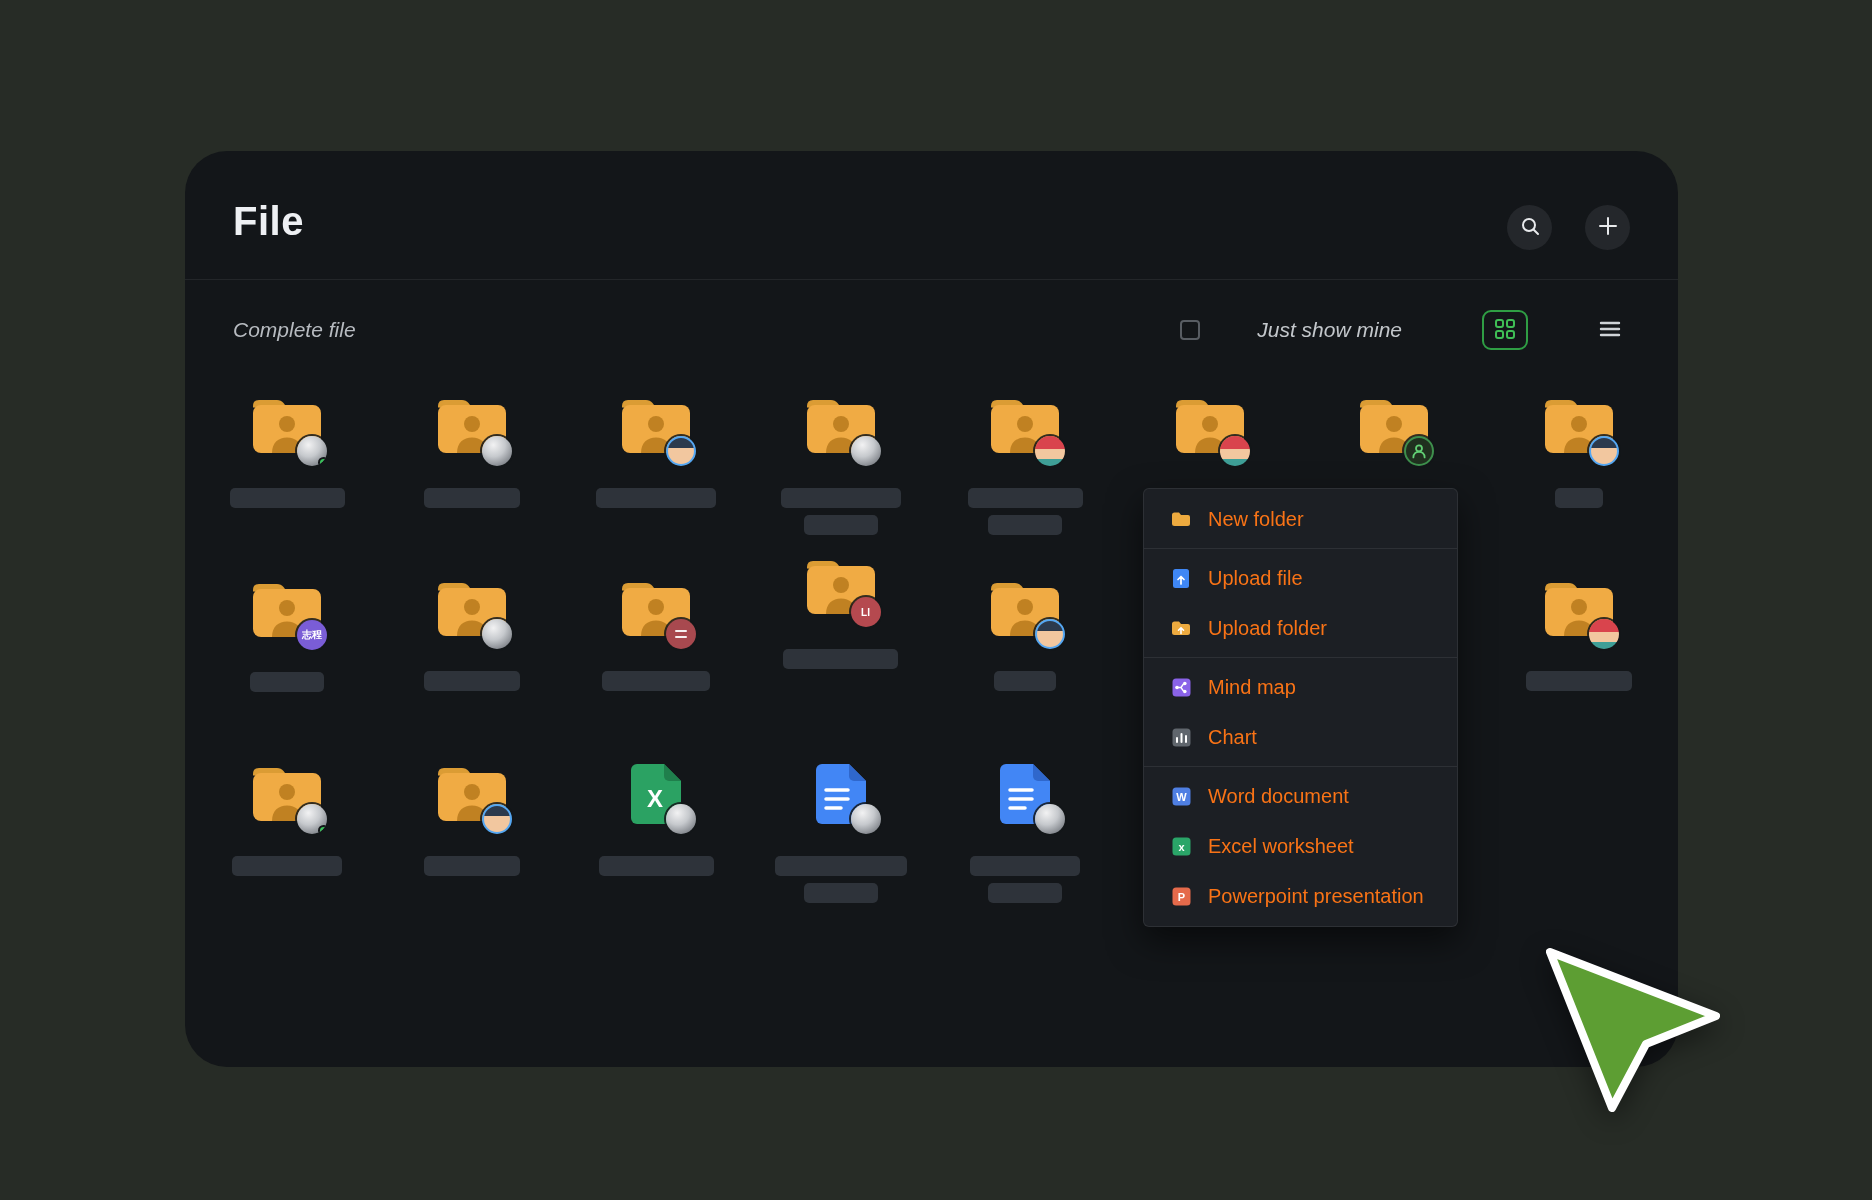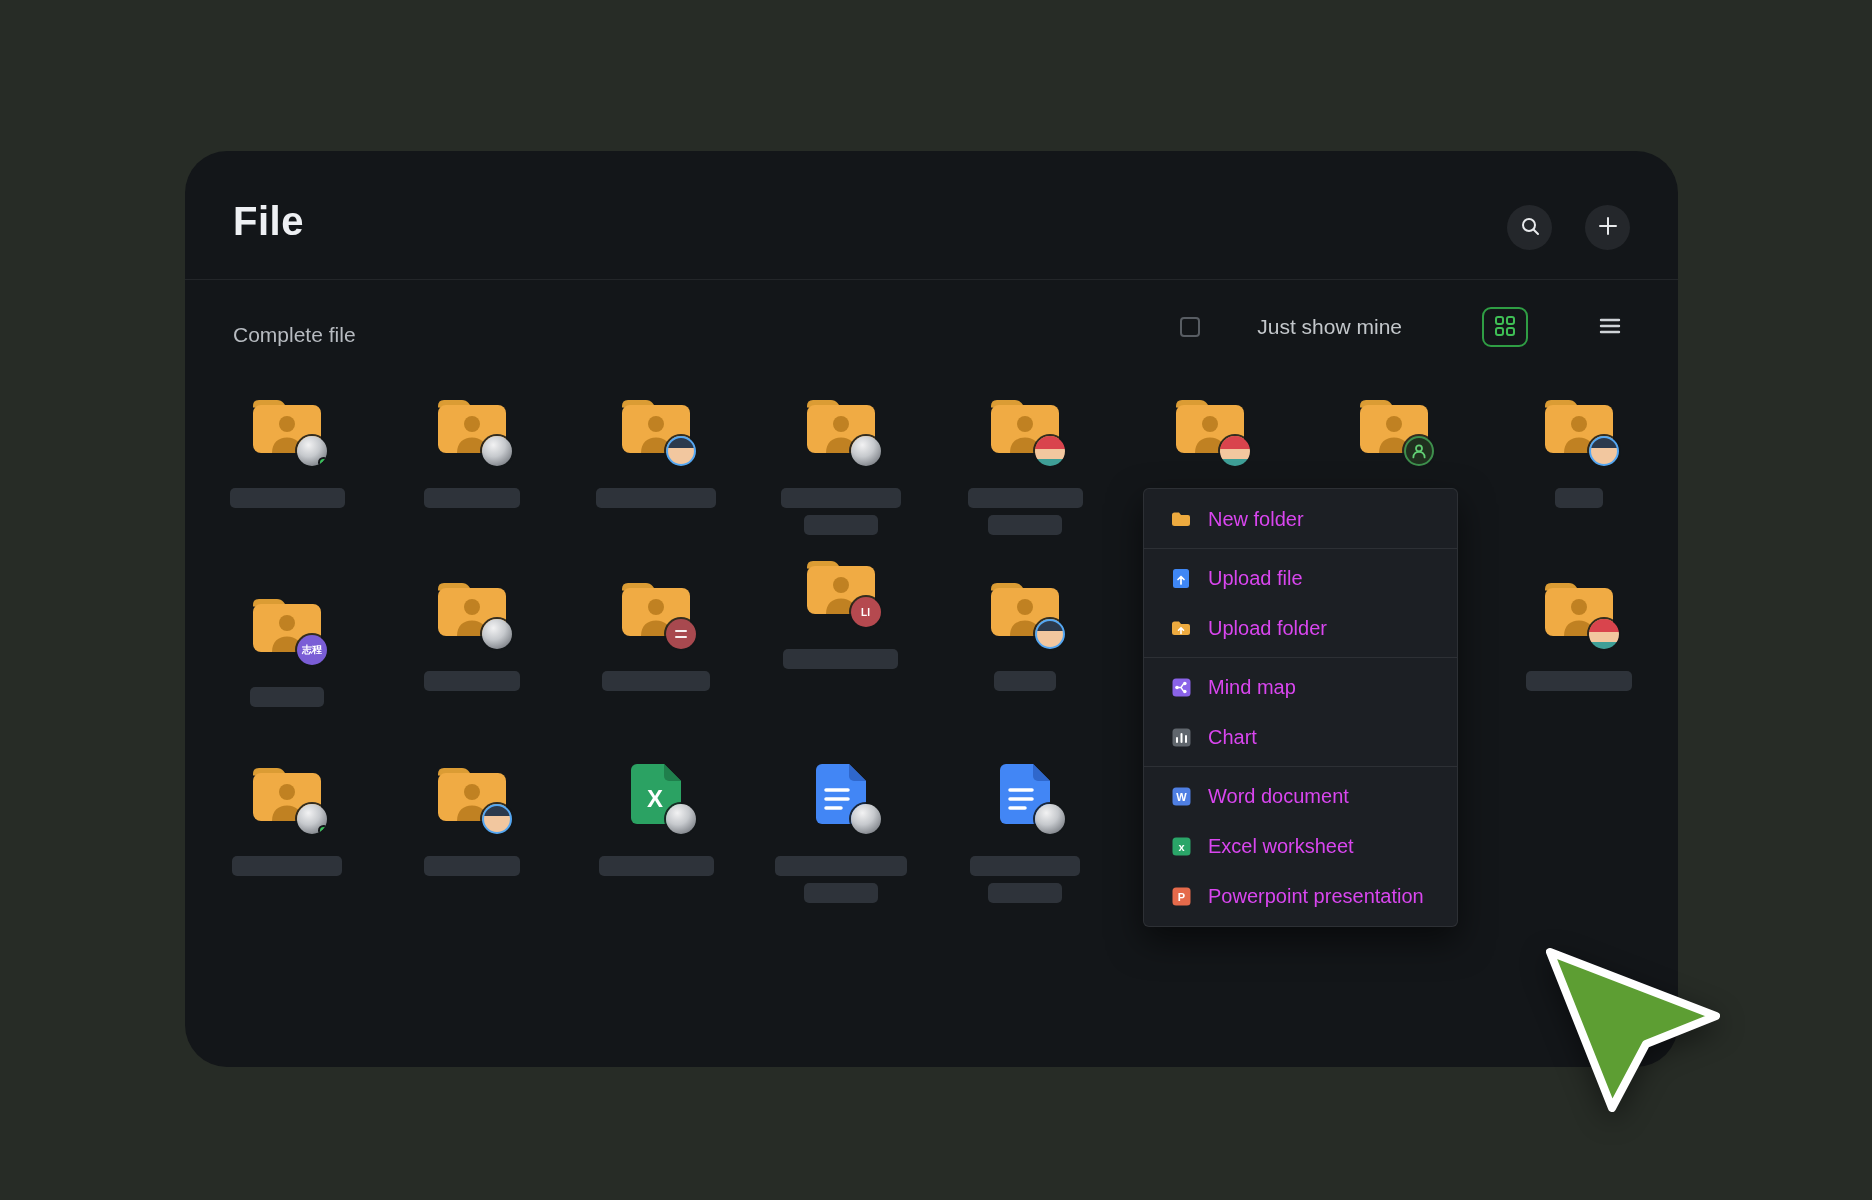--- a/index.html
+++ b/index.html
@@ -29,22 +29,22 @@
   }
   .search-btn { right:126px; }
   .add-btn { right:48px; }
   .header-divider {
     position:absolute; left:0; right:0; top:128px;
     border-top:1px solid rgba(255,255,255,.07);
   }
 
   
   .toolbar {
-    position:absolute; left:48px; right:48px; top:150px; height:46px;
-    display:flex; align-items:flex-end; justify-content:space-between;
+    position:absolute; left:48px; right:48px; top:156px; height:46px;
+    display:flex; align-items:center; justify-content:space-between;font-style:italic;
   }
   .section-label { color:#b7bbc0; font-size:21px; }
   .toolbar-right { display:flex; align-items:center;gap:46px; }
   .checkbox {
     width:20px; height:20px; border:2px solid #585d63; border-radius:4px;
     background:transparent; margin-right:11px; cursor:pointer;
   }
   .just-label { color:#c3c7cb; font-size:21px; margin-right:34px; }
   .view-btn { background:transparent; border:none; cursor:pointer;
     display:flex; align-items:center; justify-content:center; }
@@ -88,21 +88,21 @@
 
   
   .context-menu {
     position:absolute; left:958px; top:337px; width:315px;
     background:#1c1f24; border:1px solid rgba(255,255,255,.08);
     border-radius:6px; padding:5px 0; z-index:5;
     box-shadow:0 14px 34px rgba(0,0,0,.55);
   }
   .menu-item {
     height:50px; display:flex; align-items:center; padding:0 26px;
-    color:#d946ef; font-size:20px; cursor:pointer;
+    color:#f97316; font-size:20px; cursor:pointer;
   }
   .mi-icon { width:22px; height:22px; margin-right:16px;
     display:flex; align-items:center; justify-content:center; flex:none; }
   .menu-divider { border-top:1px solid rgba(255,255,255,.08); margin:4px 0; }
 
   
   .cursor-arrow {
     position:absolute; left:1542px; top:934px; z-index:10;
     filter:drop-shadow(0 8px 14px rgba(0,0,0,.45));
     pointer-events:none;
@@ -260,21 +260,21 @@
             <svg class="file-glyph" width="80" height="62" viewBox="0 0 80 62">
               <path d="M6 12 q0-6 6-6 h18 q4 0 6.5 3 l3.5 4.5 h-34 z" fill="#db9c34"></path>
               <rect x="6" y="11" width="68" height="48" rx="8" fill="#f0ab44"></rect>
               <circle cx="40" cy="30" r="8" fill="#c08122"></circle>
               <path d="M25 59 c0-10.5 6.5-15.5 15-15.5 s15 5 15 15.5 z" fill="#c08122"></path>
             </svg>
             <span class="avatar av-boy"></span>
           </div>
           <div class="bar" style="width: 48px;"></div>
         </div>
-        <div class="grid-item" style="left: 22px; top: 442px; justify-content: space-between;">
+        <div class="grid-item" style="left: 22px; top: 427px; justify-content: space-between;">
           <div class="icon-wrap">
             <svg class="file-glyph" width="80" height="62" viewBox="0 0 80 62">
               <path d="M6 12 q0-6 6-6 h18 q4 0 6.5 3 l3.5 4.5 h-34 z" fill="#db9c34"></path>
               <rect x="6" y="11" width="68" height="48" rx="8" fill="#f0ab44"></rect>
               <circle cx="40" cy="30" r="8" fill="#c08122"></circle>
               <path d="M25 59 c0-10.5 6.5-15.5 15-15.5 s15 5 15 15.5 z" fill="#c08122"></path>
             </svg>
             <span class="avatar av-badge" style="background: rgb(122, 93, 214);">志程</span>
           </div>
           <div class="bar" style="width: 74px;"></div>

